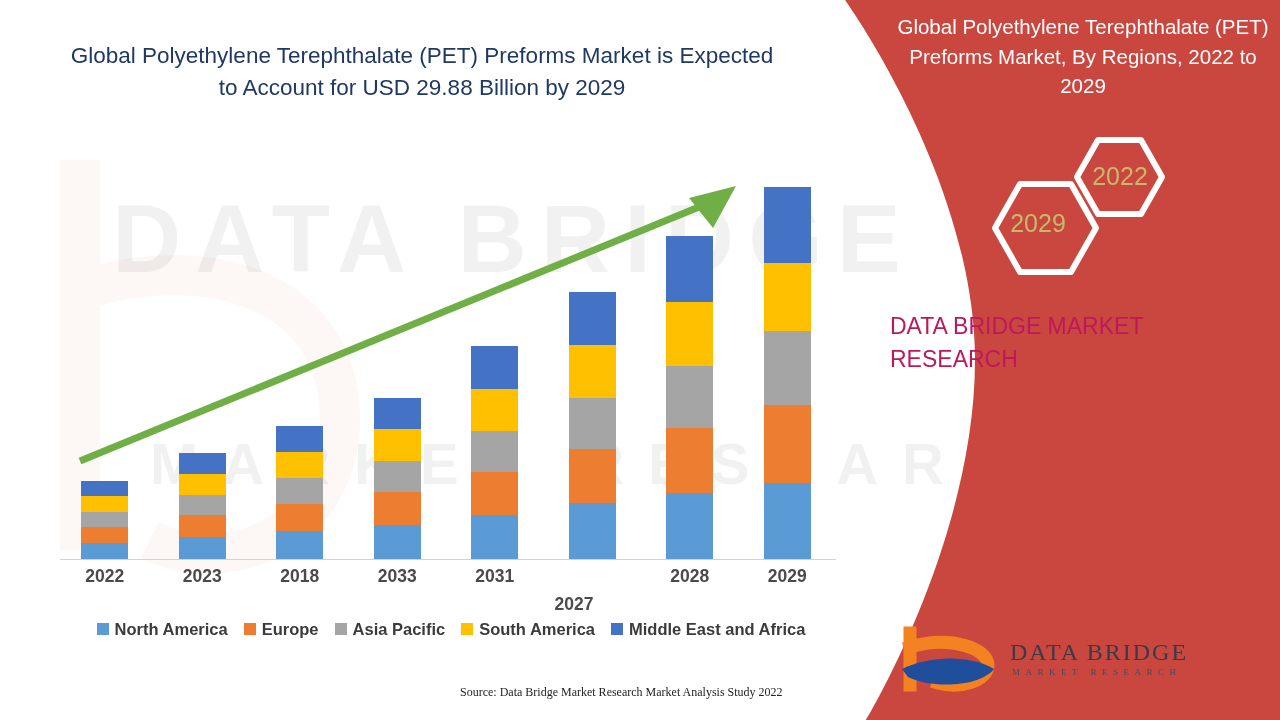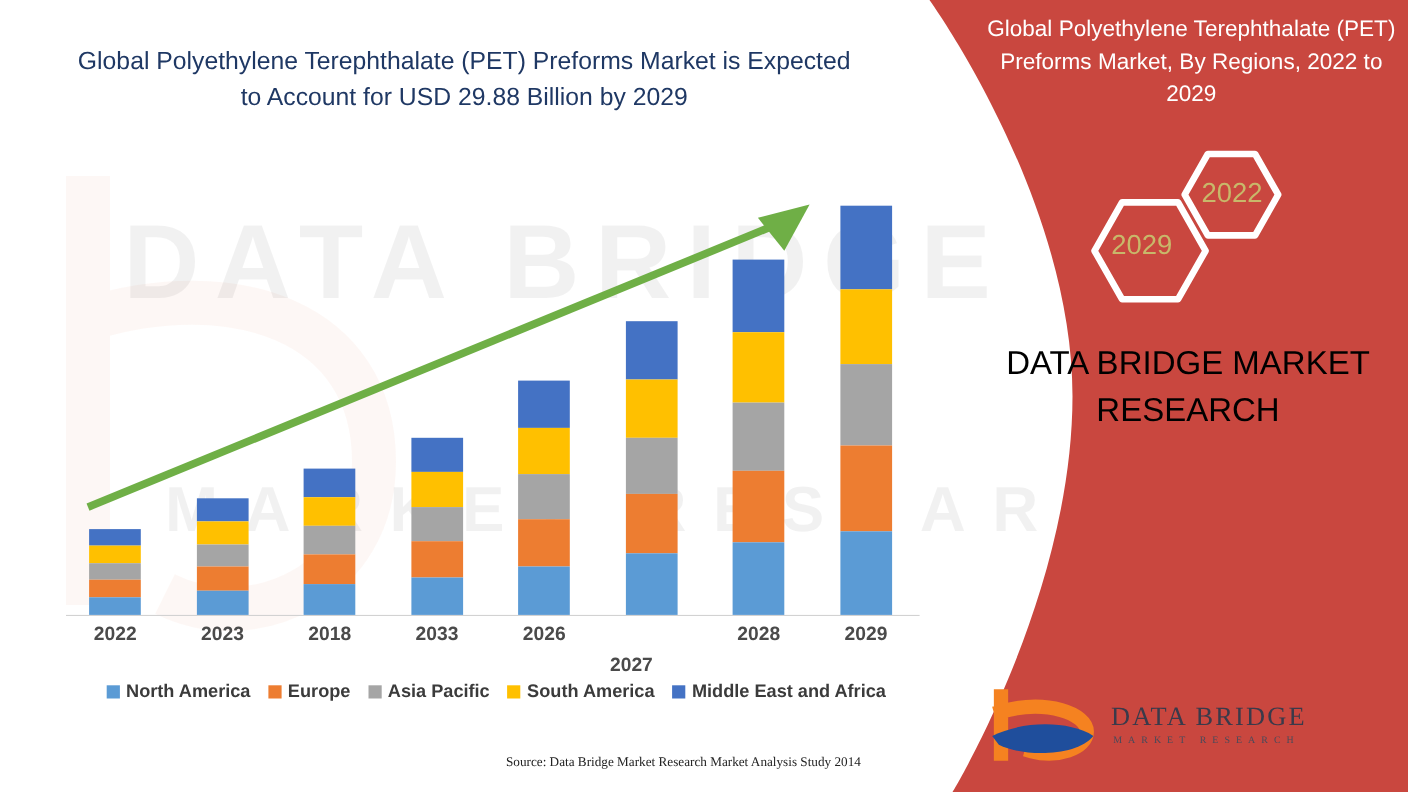--- a/index.html
+++ b/index.html
@@ -62,22 +62,22 @@
   .f-right{position:absolute;left:460px;top:1px;font-family:"Liberation Serif",serif;
            font-size:12px;color:#232323;white-space:nowrap;}
 
   
   .panel{position:absolute;left:0;top:0;width:1280px;height:720px;z-index:6;pointer-events:none;}
   .panel-content{position:absolute;left:880px;top:0;width:400px;height:720px;z-index:7;}
   .panel-title{position:absolute;left:8px;top:12px;width:390px;text-align:center;
                color:#ffffff;font-size:20.5px;line-height:1.45;font-weight:400;}
   .hexwrap{position:absolute;left:100px;top:128px;width:200px;height:150px;}
   .hex-label{position:absolute;color:#C8B86A;font-weight:400;}
-  .dbmr{position:absolute;left:10px;top:310px;width:380px;text-align:center;
-        color:#000000;font-size:30px;line-height:1.42;font-weight:400;}
+  .dbmr{position:absolute;left:10px;top:310px;width:380px;
+        color:#be185d;font-size:23px;line-height:1.42;font-weight:400;}
   .logo{position:absolute;left:10px;top:625px;width:230px;height:70px;}
   .logo-t1{position:absolute;left:120px;top:14px;font-family:"Liberation Serif",serif;
            font-size:24px;letter-spacing:2px;color:#3a3a4a;white-space:nowrap;}
   .logo-t2{position:absolute;left:122px;top:42px;font-family:"Liberation Serif",serif;
            font-size:9px;letter-spacing:5.5px;color:#4a4a5a;white-space:nowrap;}
 </style>
 </head>
 <body>
 
 <div id="stage">
@@ -151,21 +151,21 @@
           <div class="seg" title="Europe 2029" style="height: 78px; background: rgb(237, 125, 49);"></div>
           <div class="seg" title="North America 2029" style="height: 76px; background: rgb(91, 155, 213);"></div>
         </div>
       </div>
   </div>
   <div class="xlabels" id="xlabels">
       <div class="xlab" style="left: 8.75px;">2022</div>
       <div class="xlab" style="left: 106.25px;">2023</div>
       <div class="xlab" style="left: 203.75px;">2018</div>
       <div class="xlab" style="left: 301.25px;">2033</div>
-      <div class="xlab" style="left: 398.75px;">2026</div>
+      <div class="xlab" style="left: 398.75px;">2031</div>
       <div class="xlab" style="left: 478px; margin-top: 28px;">2027</div>
       <div class="xlab" style="left: 593.75px;">2028</div>
       <div class="xlab" style="left: 691.25px;">2029</div>
     </div>
 
   <svg class="arrow-svg" viewBox="0 0 1280 720">
     <line x1="80" y1="461" x2="716" y2="200" stroke="#6FAF46" stroke-width="7" stroke-linecap="butt"></line>
     <polygon points="736,186 689,198 713,228" fill="#6FAF46"></polygon>
   </svg>
 
@@ -186,21 +186,21 @@
         <span class="lg-sw" style="background: rgb(255, 192, 0);"></span>
         <span class="lg-tx">South America</span>
       </div>
       <div class="lg-item">
         <span class="lg-sw" style="background: rgb(68, 114, 196);"></span>
         <span class="lg-tx">Middle East and Africa</span>
       </div>
     </div>
 
   <div class="footer">
-    <div class="f-right">Source: Data Bridge Market Research Market Analysis Study 2014</div>
+    <div class="f-right">Source: Data Bridge Market Research Market Analysis Study 2022</div>
   </div>
 
   <svg class="panel" viewBox="0 0 1280 720" preserveAspectRatio="none">
     <path d="M845,0 L1280,0 L1280,720 L866,720 C866,720 975,540 975,360 C975,180 845,0 845,0 Z" fill="#C9473F"></path>
   </svg>
 
   <div class="panel-content">
     <div class="panel-title">Global Polyethylene Terephthalate (PET) Preforms Market, By Regions, 2022 to 2029</div>
 
     <div class="hexwrap">

